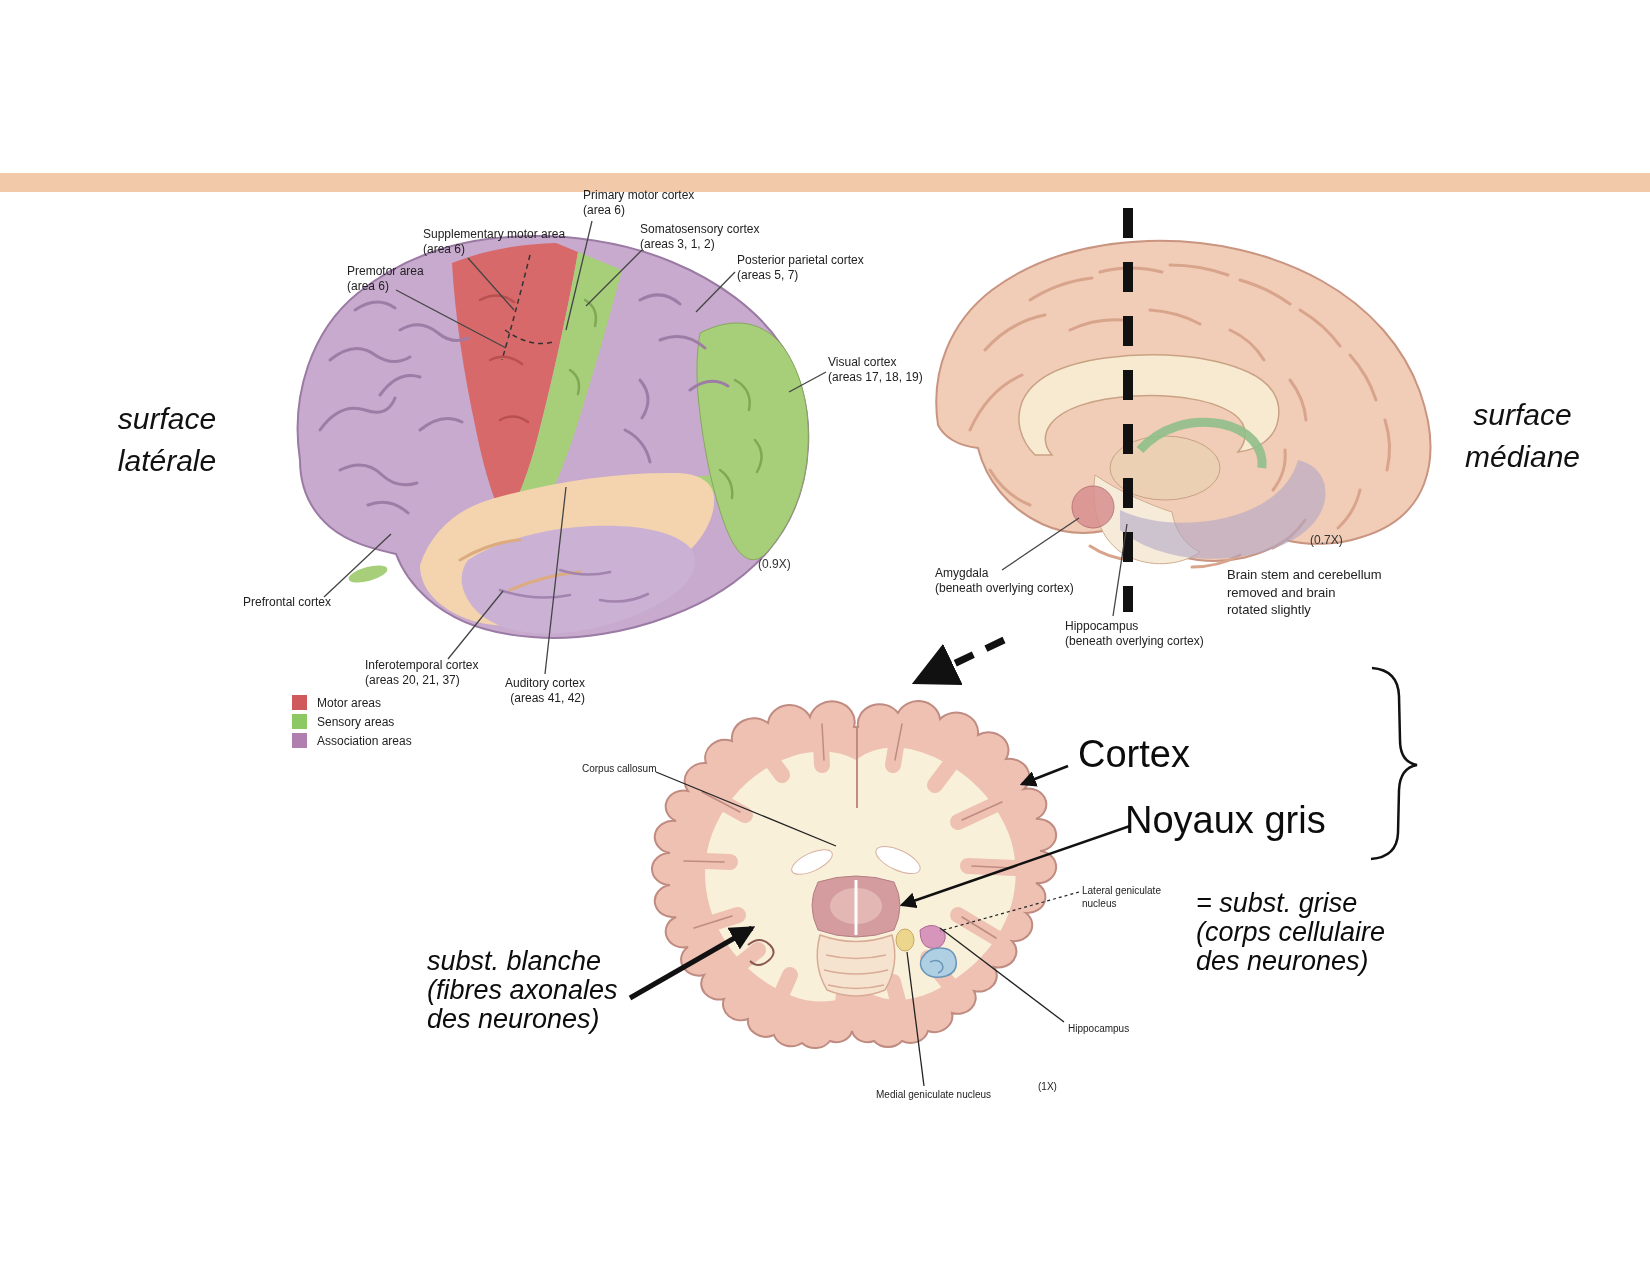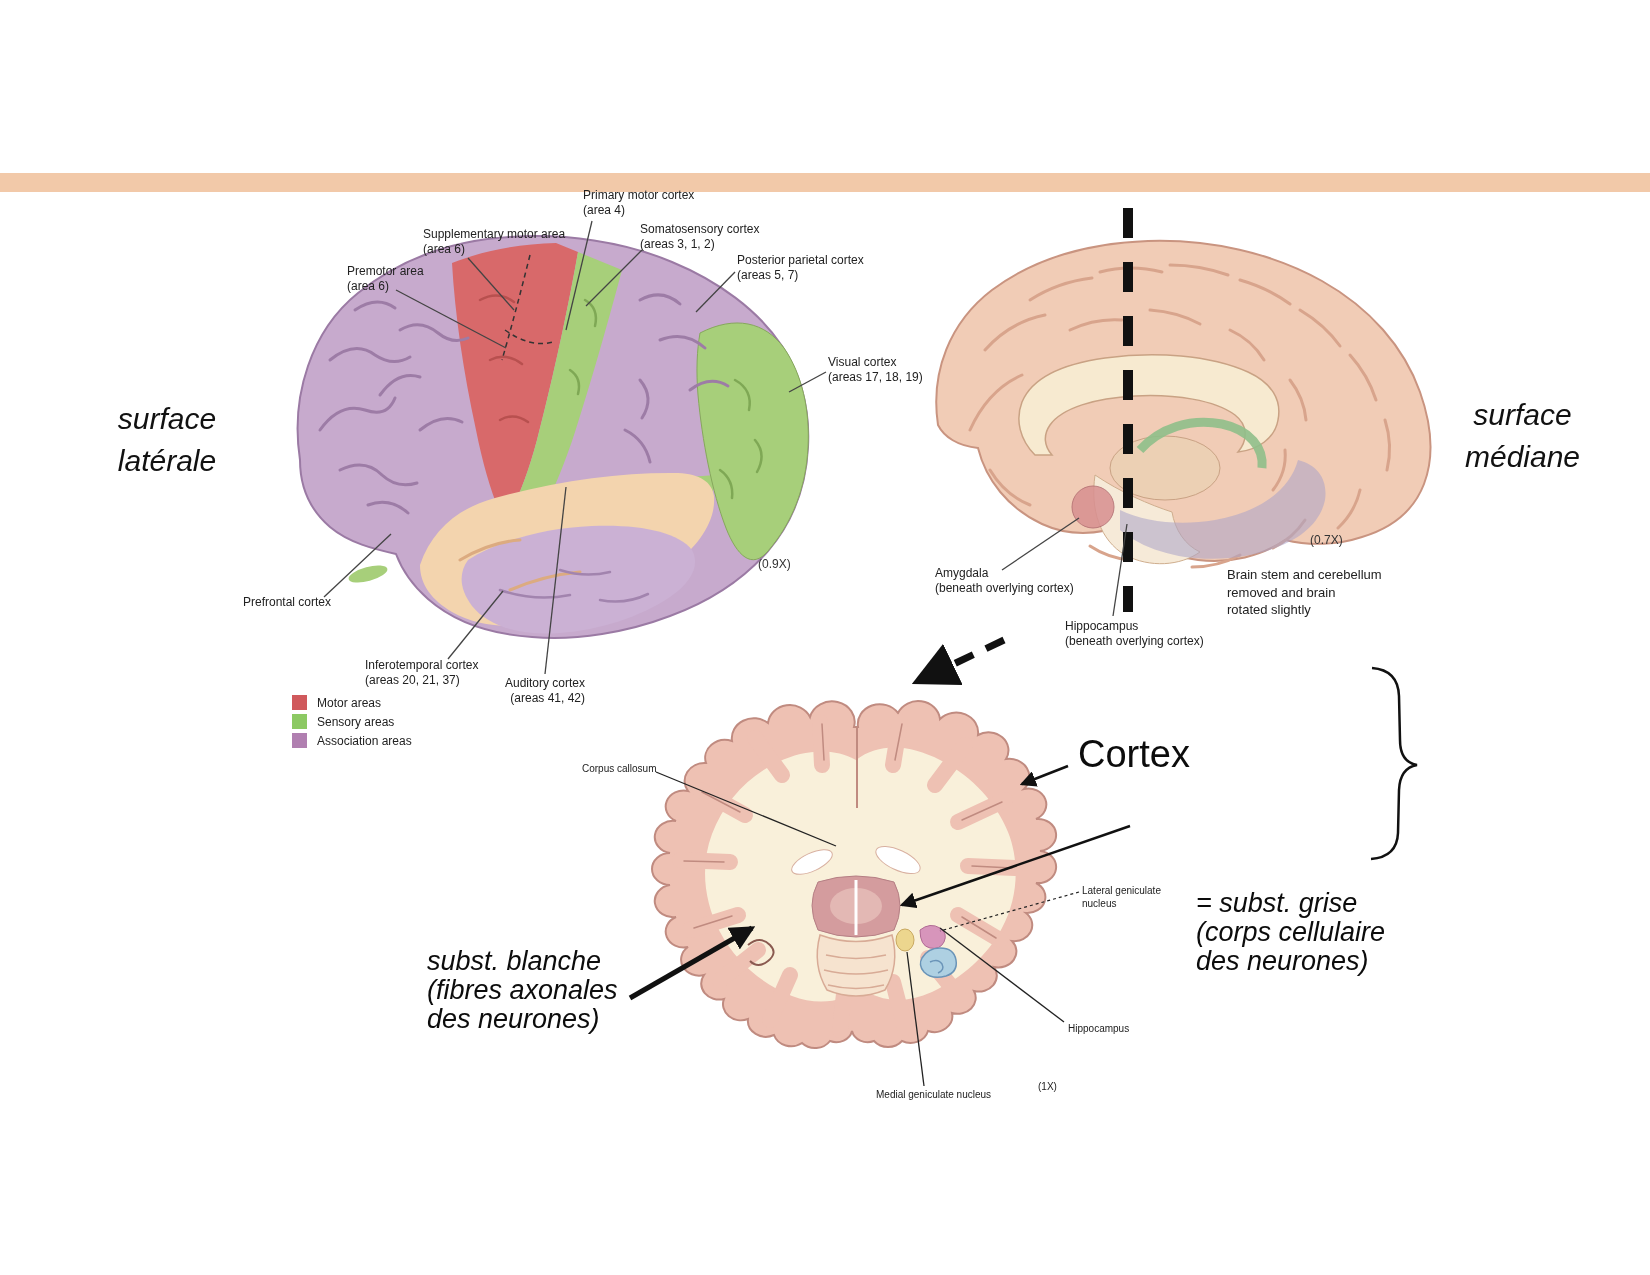--- a/index.html
+++ b/index.html
@@ -240,21 +240,21 @@
     </g>
     <path d="M 1372 668 Q 1398 670 1399 696 L 1400 740 Q 1400 762 1417 765 Q 1400 768 1399 790 L 1398 833 Q 1397 857 1371 859" fill="none" stroke="#111" stroke-width="2.5"></path>
   </svg>
 
   <div class="caption" style="left:87px;top:398px;width:160px;">surface
 latérale</div>
   <div class="caption" style="left:1440px;top:394px;width:165px;">surface
 médiane</div>
 
   <div class="lbl" style="left:583px;top:188px;">Primary motor cortex
-(area 4)</div>
+(area 6)</div>
   <div class="lbl" style="left:423px;top:227px;">Supplementary motor area
 (area 6)</div>
   <div class="lbl" style="left:347px;top:264px;">Premotor area
 (area 6)</div>
   <div class="lbl" style="left:640px;top:222px;">Somatosensory cortex
 (areas 3, 1, 2)</div>
   <div class="lbl" style="left:737px;top:253px;">Posterior parietal cortex
 (areas 5, 7)</div>
   <div class="lbl" style="left:828px;top:355px;">Visual cortex
 (areas 17, 18, 19)</div>
@@ -290,20 +290,21 @@
 rotated slightly</div>
 
   <div class="lbl-sm" style="left:582px;top:762px;">Corpus callosum</div>
   <div class="lbl-sm" style="left:1082px;top:884px;">Lateral geniculate
 nucleus</div>
   <div class="lbl-sm" style="left:1068px;top:1022px;">Hippocampus</div>
   <div class="lbl-sm" style="left:876px;top:1088px;">Medial geniculate nucleus</div>
   <div class="lbl-sm" style="left:1038px;top:1080px;">(1X)</div>
 
   <div class="big" style="left:1078px;top:733px;">Cortex</div>
+  <div class="big" style="left:1125px;top:799px;">Noyaux gris</div>
   <div class="fr" style="left:427px;top:947px;">subst. blanche
 (fibres axonales
 des neurones)</div>
   <div class="fr" style="left:1196px;top:889px;">= subst. grise
 (corps cellulaire
 des neurones)</div>
 
 </div>
 
 </body></html>

